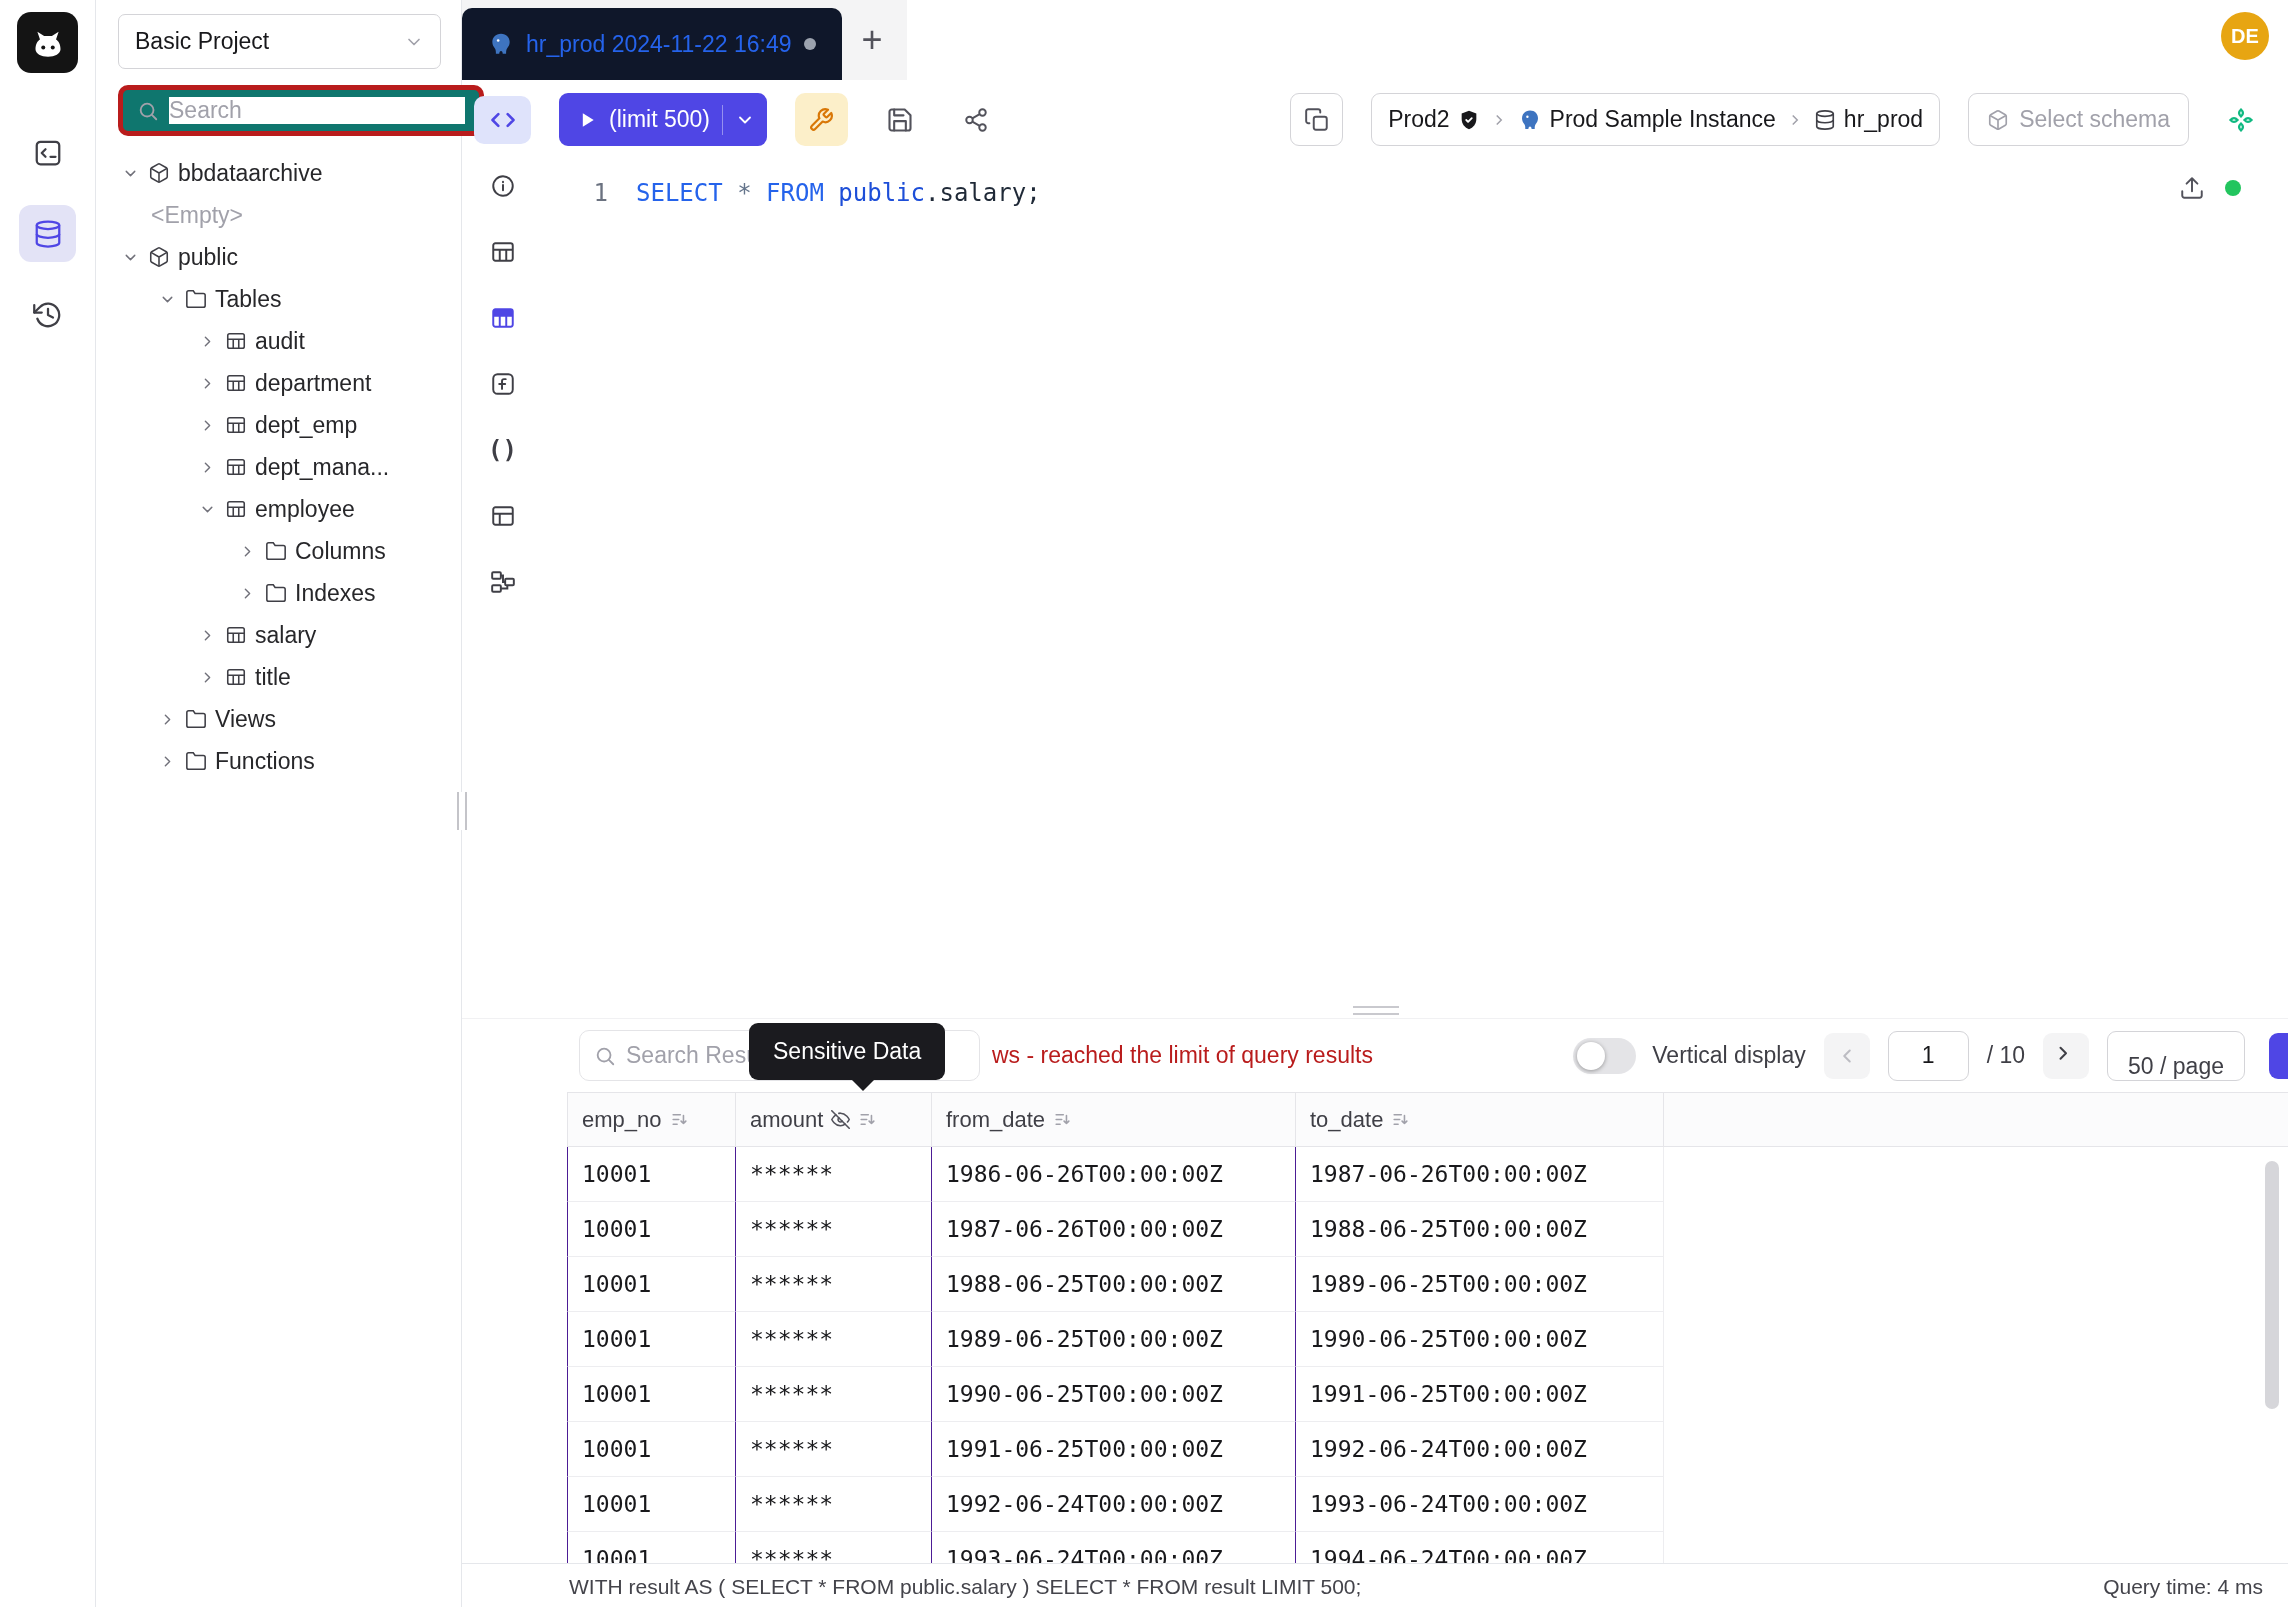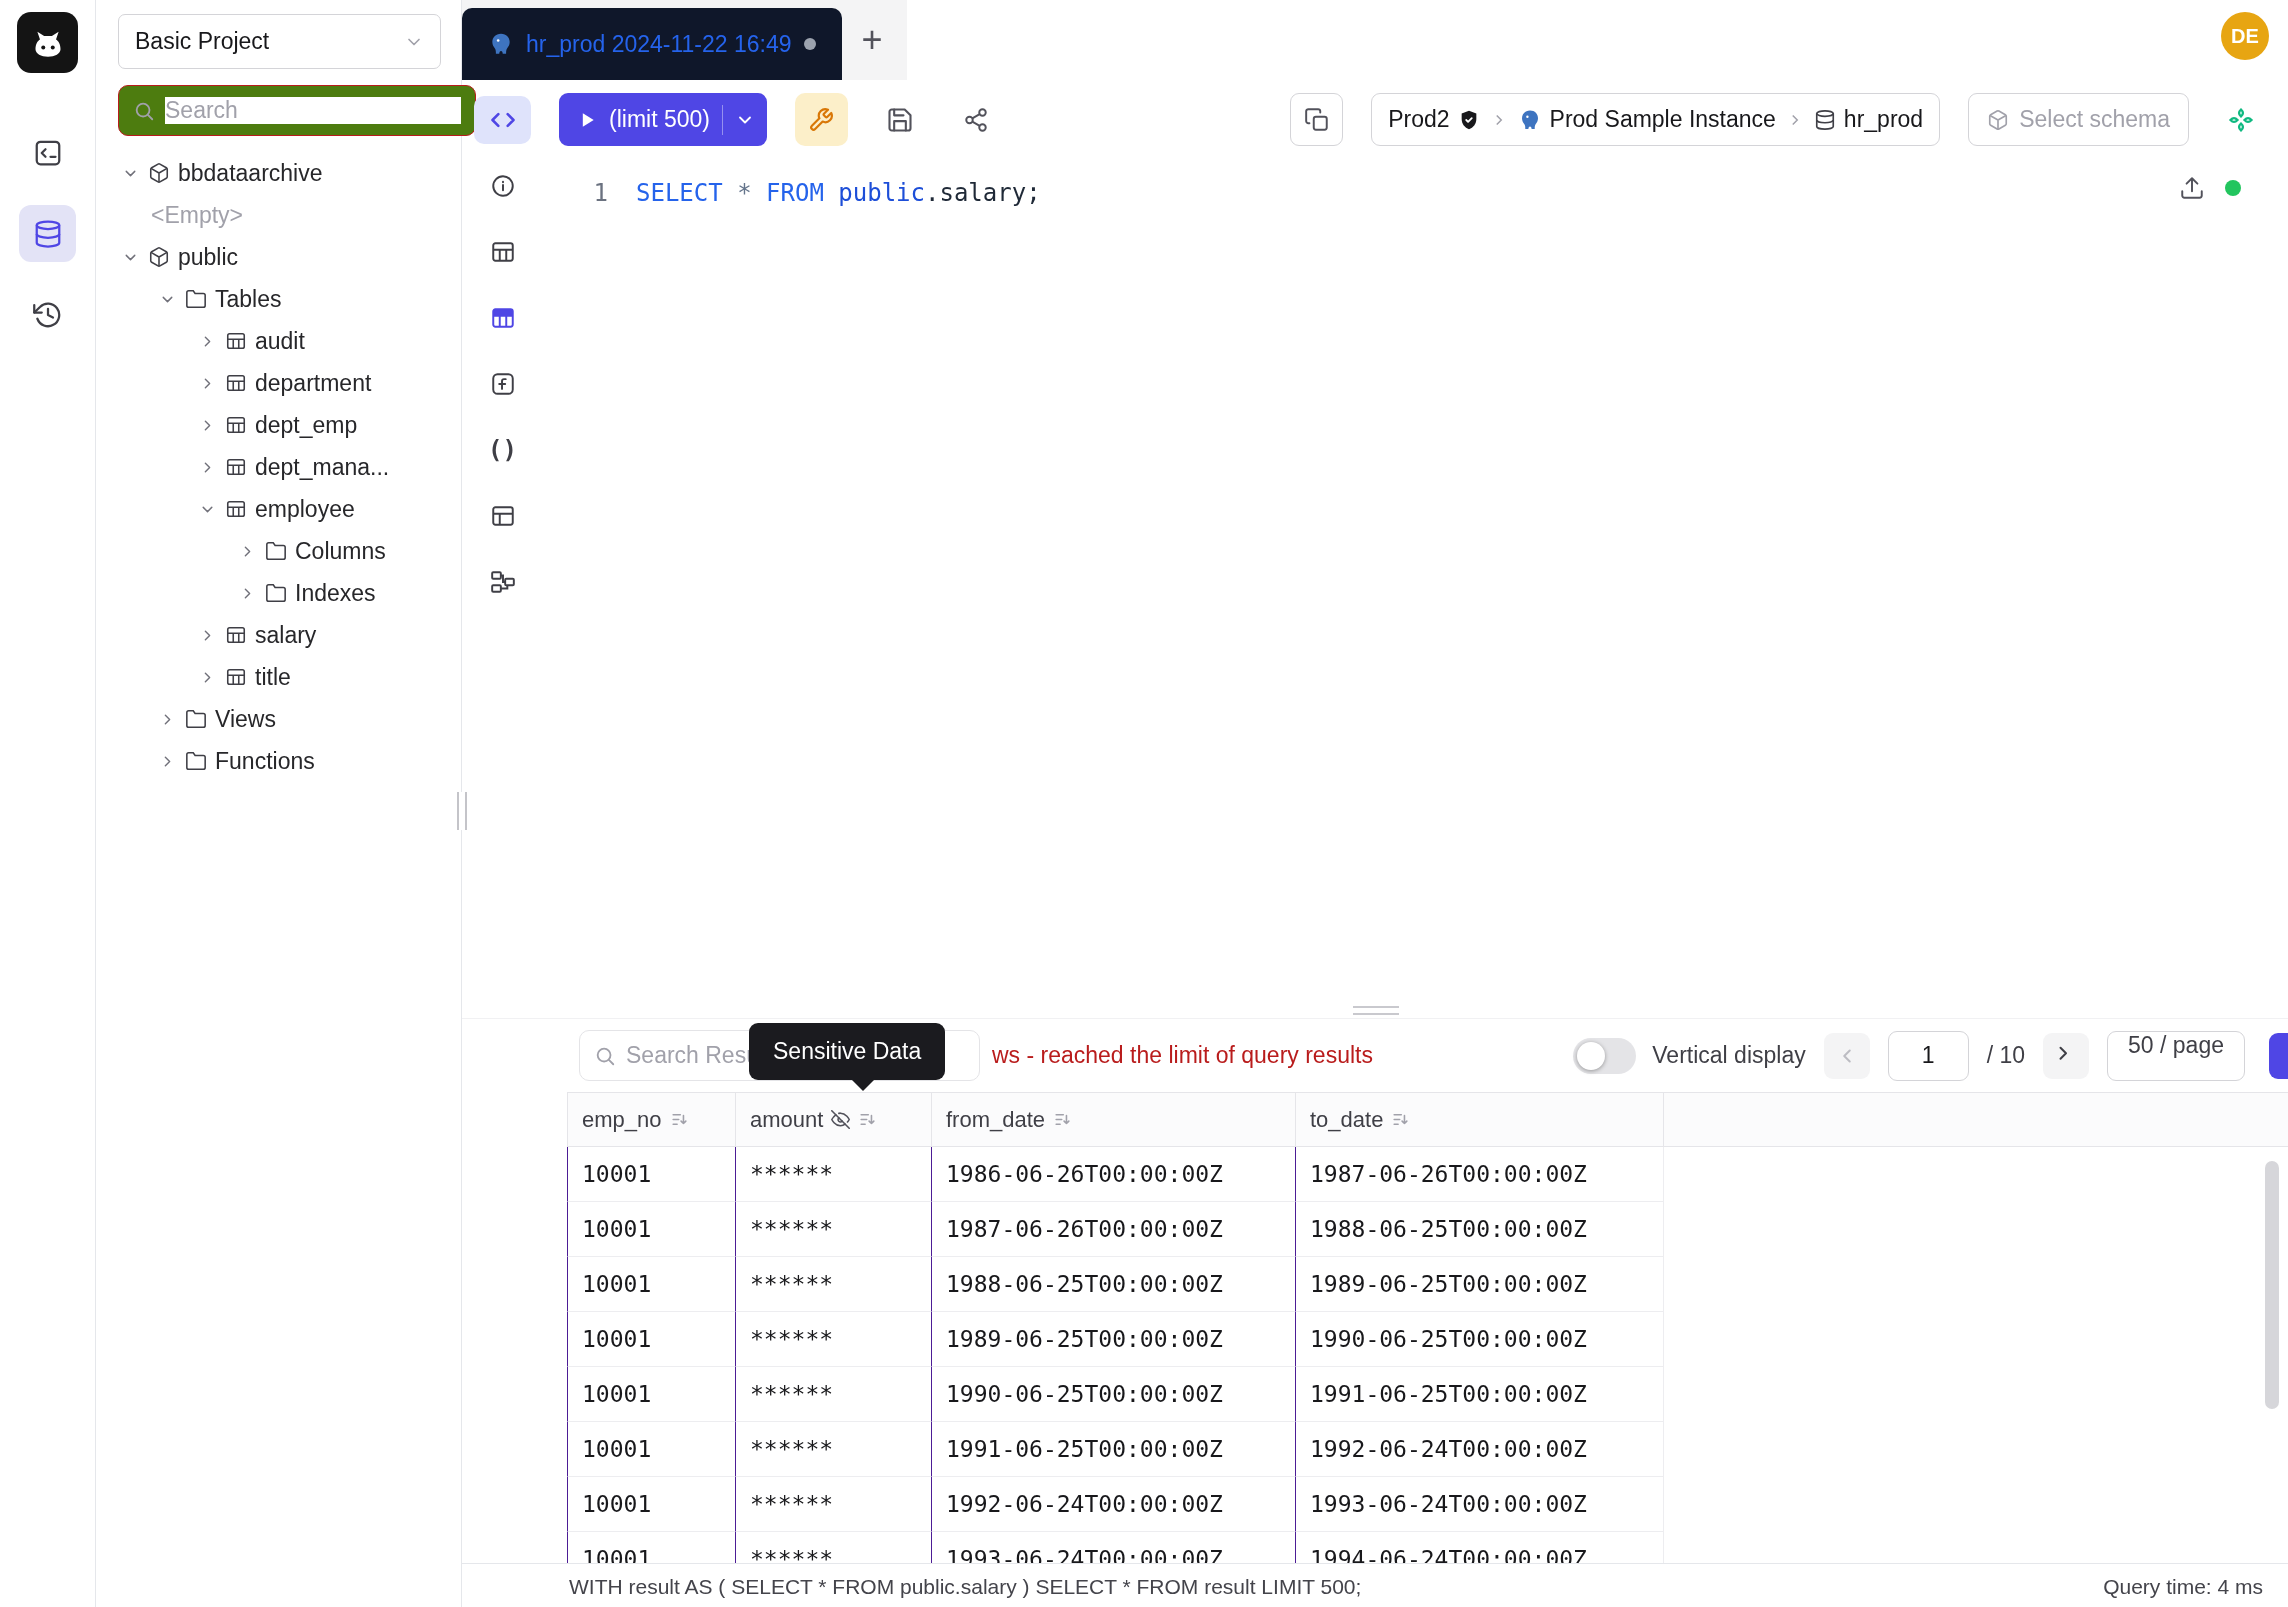--- a/index.html
+++ b/index.html
@@ -10,21 +10,21 @@
   
   .rail{width:96px;flex:none;border-right:1px solid #e5e7eb;display:flex;flex-direction:column;align-items:center;padding-top:12px}
   .logo{width:61px;height:61px;background:#141414;border-radius:14px;display:flex;align-items:center;justify-content:center;margin-bottom:51px}
   .rail-btn{width:57px;height:57px;border-radius:12px;display:flex;align-items:center;justify-content:center;color:#3f3f46;margin-bottom:24px;cursor:pointer}
   .rail-btn.active{background:#e3e3f6;color:#4f46e5}
 
   
   .sidebar{width:366px;flex:none;border-right:1px solid #e5e7eb;display:flex;flex-direction:column;position:relative;background:#fff}
   .proj{margin:14px 20px 8px 22px;height:55px;border:1px solid #d4d4d8;border-radius:7px;display:flex;align-items:center;justify-content:space-between;padding:0 16px;font-size:23px;color:#18181b;cursor:pointer;background:#fff}
   .search-row{display:flex;align-items:center;gap:8px;margin:8px 18px 16px 22px}
-  .search-box{flex:1;height:51px;border:1px solid #b91c1c;border-radius:10px;display:flex;align-items:center;gap:10px;padding:0 14px;background:#4d7c0f}
+  .search-box{flex:1;height:51px;border:5px solid #b91c1c;border-radius:10px;display:flex;align-items:center;gap:10px;padding:0 14px;background:#0f766e}
   .search-box input{border:none;outline:none;flex:1;font-size:23px;font-family:inherit;color:#18181b;min-width:0}
   .search-box input::placeholder{color:#a1a1aa}
   .refresh-btn{width:44px;height:44px;display:flex;align-items:center;justify-content:center;color:#52525b;cursor:pointer}
   .tree{flex:1;overflow:hidden;padding-bottom:24px}
   .tree-row{height:42px;display:flex;align-items:center;gap:8px;font-size:23px;color:#27272a;cursor:pointer;white-space:nowrap}
   .tree-row.lvl0{padding-left:26px}
   .tree-row.lvl1{padding-left:63px}
   .tree-row.lvl2{padding-left:103px}
   .tree-row.lvl3{padding-left:143px}
   .tree-row.empty{padding-left:55px}
@@ -89,21 +89,21 @@
   .rnote{font-size:23px;color:#b91c1c;white-space:nowrap}
   .rright{margin-left:auto;display:flex;align-items:center;gap:18px;margin-right:0}
   .tgl-wrap{display:flex;align-items:center;gap:16px}
   .tgl{width:63px;height:36px;border-radius:18px;background:#e4e4e7;position:relative;cursor:pointer;flex:none}
   .tgl-knob{position:absolute;left:4px;top:4px;width:28px;height:28px;border-radius:50%;background:#fff;box-shadow:0 1px 4px rgba(0,0,0,.35)}
   .tgl-label{font-size:23px;color:#3f3f46;white-space:nowrap}
   .pgbtn{width:46px;height:46px;border-radius:9px;background:#f4f4f5;border:none;display:flex;align-items:center;justify-content:center;color:#3f3f46;cursor:pointer}
   .pgbtn.disabled{color:#bcbcc2}
   .pgnum{width:81px;height:50px;border:1px solid #d4d4d8;border-radius:9px;text-align:center;font-size:23px;font-family:inherit;color:#18181b;outline:none}
   .pgtotal{font-size:23px;color:#3f3f46;white-space:nowrap}
-  .psize{height:50px;border:1px solid #d4d4d8;border-radius:9px;background:#fff;display:flex;align-items:flex-start;padding:0 20px;font-size:23px;color:#3f3f46;cursor:pointer;white-space:nowrap}
+  .psize{height:50px;border:1px solid #d4d4d8;border-radius:9px;background:#fff;display:flex;align-items:flex-end;padding:0 20px;font-size:23px;color:#3f3f46;cursor:pointer;white-space:nowrap}
   .sliver{width:20px;height:46px;background:#4f46e5;border:none;border-radius:9px 0 0 9px;margin-left:6px;cursor:pointer}
 
   .tablewrap{flex:1;position:relative;overflow:hidden;margin-left:105px}
   table.rt{border-collapse:separate;border-spacing:0;width:100%;table-layout:fixed}
   .rt th{height:55px;background:#fbfbfc;border-top:1px solid #e5e5e9;border-bottom:1px solid #e5e5e9;border-left:1px solid #e5e5e9;font-size:22px;font-weight:normal;color:#3f3f46;text-align:left;padding:0 14px;cursor:pointer}
   .rt th.filler{cursor:default}
   .thwrap{display:inline-flex;align-items:center;gap:8px}
   .theye{display:inline-flex;color:#52525b}
   .thsort{display:inline-flex;color:#a1a1aa}
   .rt td{height:55px;border-left:1px solid #4c1d95;border-bottom:1px solid #ededf0;font-family:"DejaVu Sans Mono",monospace;font-size:23px;color:#18181b;padding:0 14px;white-space:nowrap;overflow:hidden}

